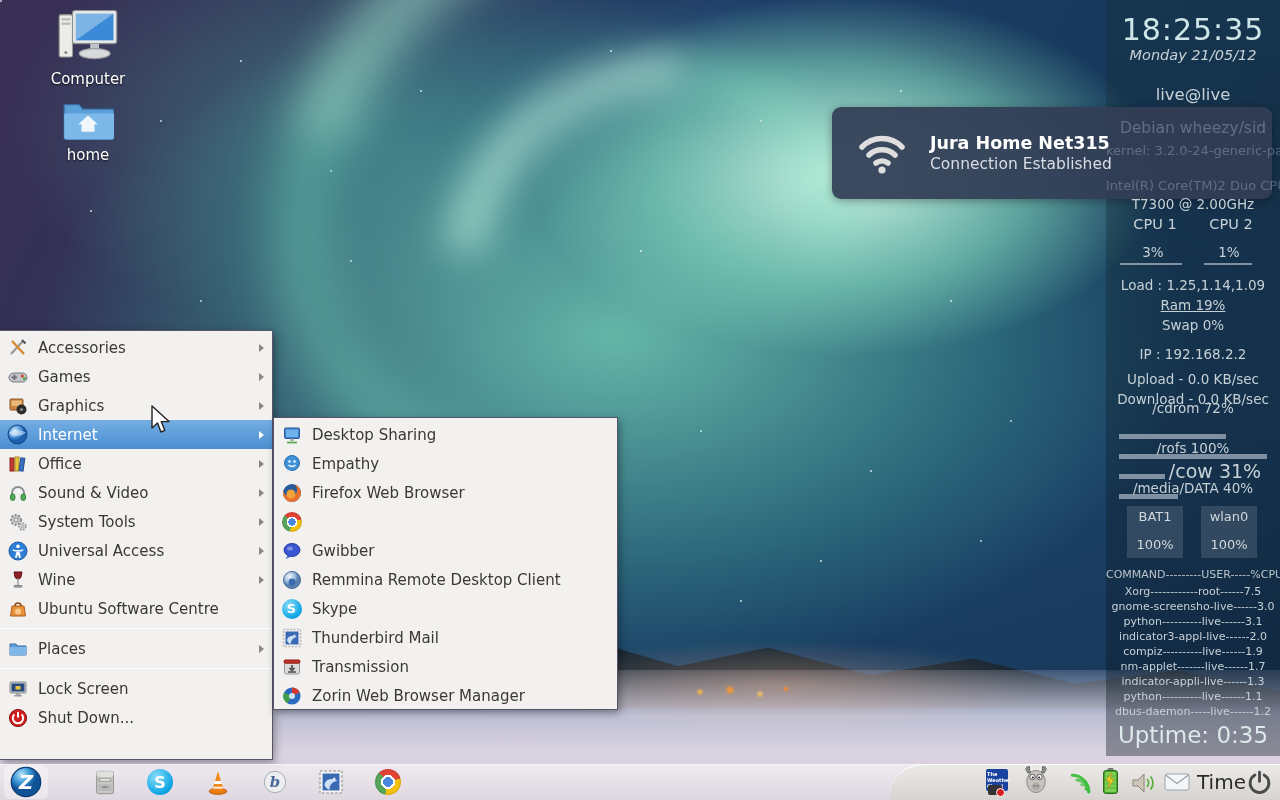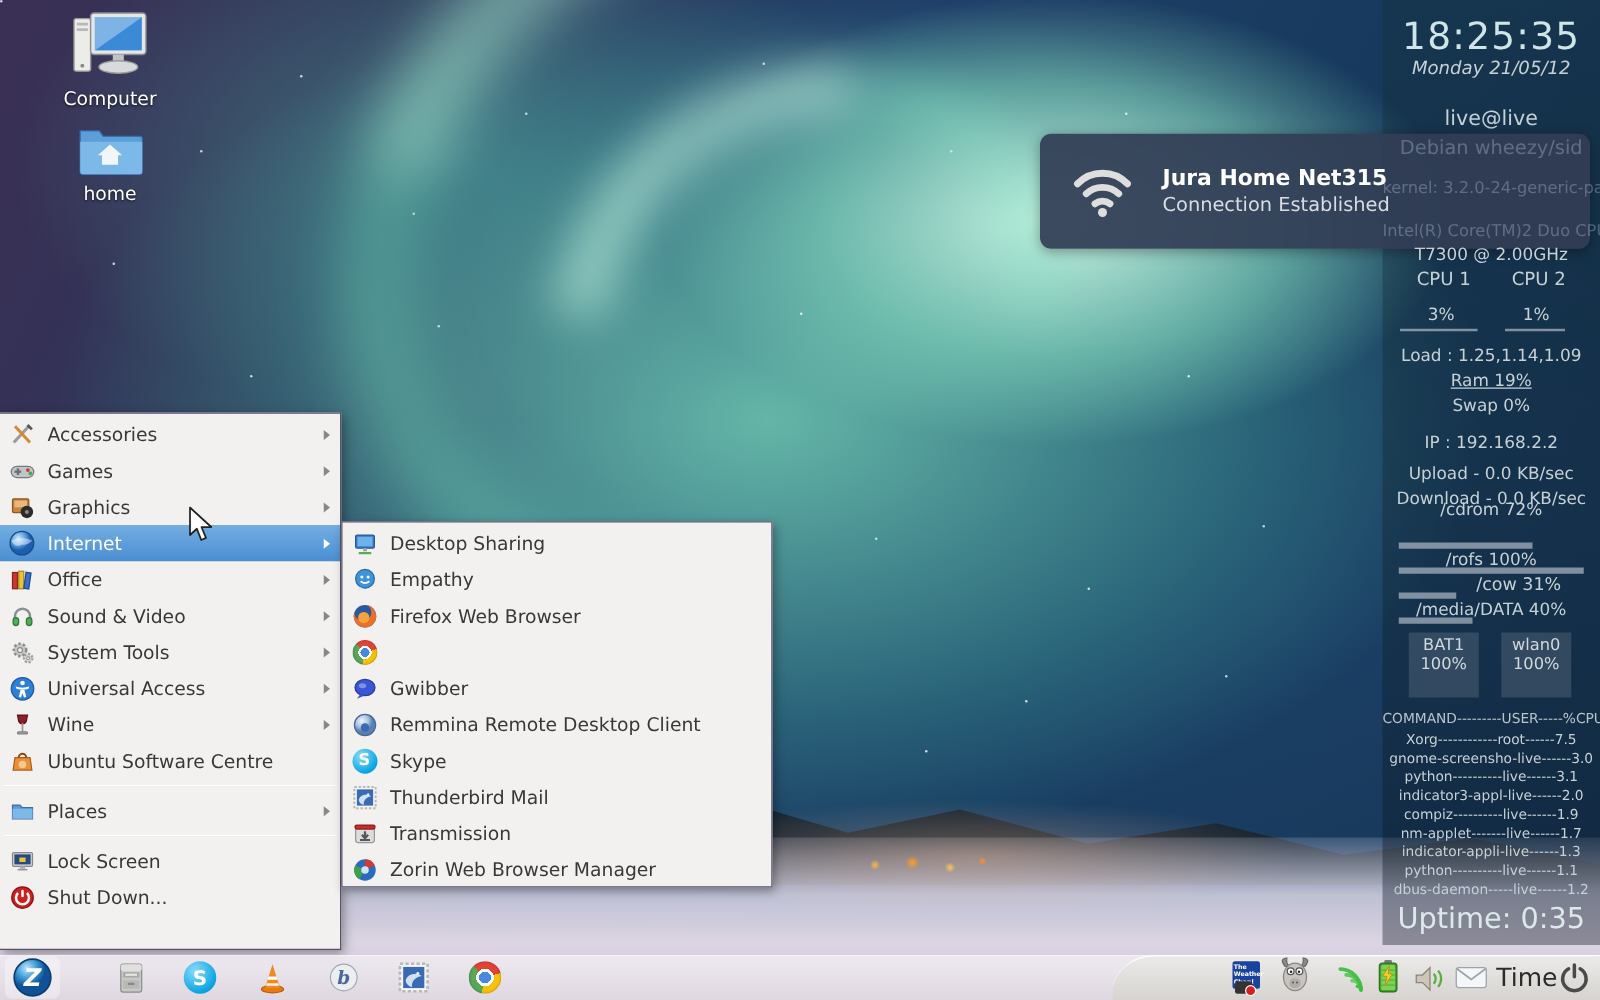--- a/index.html
+++ b/index.html
@@ -43,21 +43,21 @@
     text-shadow:0 1px 2px rgba(0,0,0,.8); }
   .desk-icon .glyph { display:block; margin:0 auto 4px; }
 
   
   .conky { position:absolute; left:1106px; top:0; width:200px; height:756px; z-index:2;
     background:linear-gradient(180deg, rgba(20,45,50,.30), rgba(8,18,30,.38)); color:#c6d1d6; }
   .conky .ln { position:absolute; left:0; width:174px; text-align:center; white-space:nowrap; }
   .conky .bar { position:absolute; left:13px; height:5px; background:rgba(235,240,245,.5); }
   .conky .barw { position:absolute; left:13px; width:148px; }
   .conky .box { position:absolute; width:56px; height:52px; background:rgba(255,255,255,.13); text-align:center; font-size:13px; color:#d0d8dc; }
-  .conky .box .bl { margin-top:3px; } .conky .box .bv { }
+  .conky .box .bl { margin-top:3px; } .conky .box .bv { margin-top:13px; }
   .cghost { position:absolute; left:1106px; top:0; width:174px; z-index:8; pointer-events:none; }
   .cghost .ln { position:absolute; left:0; width:174px; text-align:center; white-space:nowrap; color:rgba(200,212,230,.32); }
 
   
   .notif { position:absolute; left:832px; top:107px; width:440px; height:92px; z-index:5;
     background:rgba(49,61,85,.93); border-radius:9px; display:flex; align-items:center;
     box-shadow:0 2px 10px rgba(0,0,0,.35); }
   .notif .nicon { margin-left:24px; }
   .notif .ntxt { margin-left:22px; }
   .notif .ntitle { color:#ffffff; font-weight:bold; font-size:17.5px; }
@@ -162,21 +162,21 @@
     <div class="ln" style="top:391px; font-size:13.5px;">Download - 0.0 KB/sec</div>
 
     <div class="ln" style="top:400px; font-size:13.5px;">/cdrom 72%</div>
     <div class="barw" style="top:434px;">
         <div class="bar" style="position: static; height: 5px; width: 72%;"></div>
       </div>
     <div class="ln" style="top:440px; font-size:13.5px;">/rofs 100%</div>
     <div class="barw" style="top:454px;">
         <div class="bar" style="position: static; height: 5px; width: 100%;"></div>
       </div>
-    <div class="ln" style="top:460px; font-size:14px;padding-left:44px;">/cow 31%</div>
+    <div class="ln" style="top:460px; font-size:19px;padding-left:44px;">/cow 31%</div>
     <div class="barw" style="top:474px;">
         <div class="bar" style="position: static; height: 5px; width: 31%;"></div>
       </div>
     <div class="ln" style="top:480px; font-size:13.5px;">/media/DATA 40%</div>
     <div class="barw" style="top:494px;">
         <div class="bar" style="position: static; height: 5px; width: 40%;"></div>
       </div>
 
     <div class="box" style="left:21px; top:506px;">
       <div class="bl">BAT1</div>
@@ -209,21 +209,21 @@
       </g>
       <circle cx="26" cy="39" r="3.6" fill="#dedede"></circle>
     </svg>
     <div class="ntxt">
       <div class="ntitle">Jura Home Net315</div>
       <div class="nbody">Connection Established</div>
     </div>
   </div>
 
   <div class="cghost">
-    <div class="ln" style="top:109px; font-size:15.5px;">Debian wheezy/sid</div>
+    <div class="ln" style="top:119px; font-size:15.5px;">Debian wheezy/sid</div>
     <div class="ln" style="top:143px; font-size:13px;">kernel: 3.2.0-24-generic-pae</div>
     <div class="ln" style="top:178px; font-size:13px;">Intel(R) Core(TM)2 Duo CPU</div>
     <div class="ln" style="top:196px; font-size:13.5px; color:#c6d1d6;">T7300  @ 2.00GHz</div>
   </div>
 
   <div class="menu">
 
     <div class="mitem">
       <span class="mi">
           <svg width="20" height="20" viewBox="0 0 20 20">

